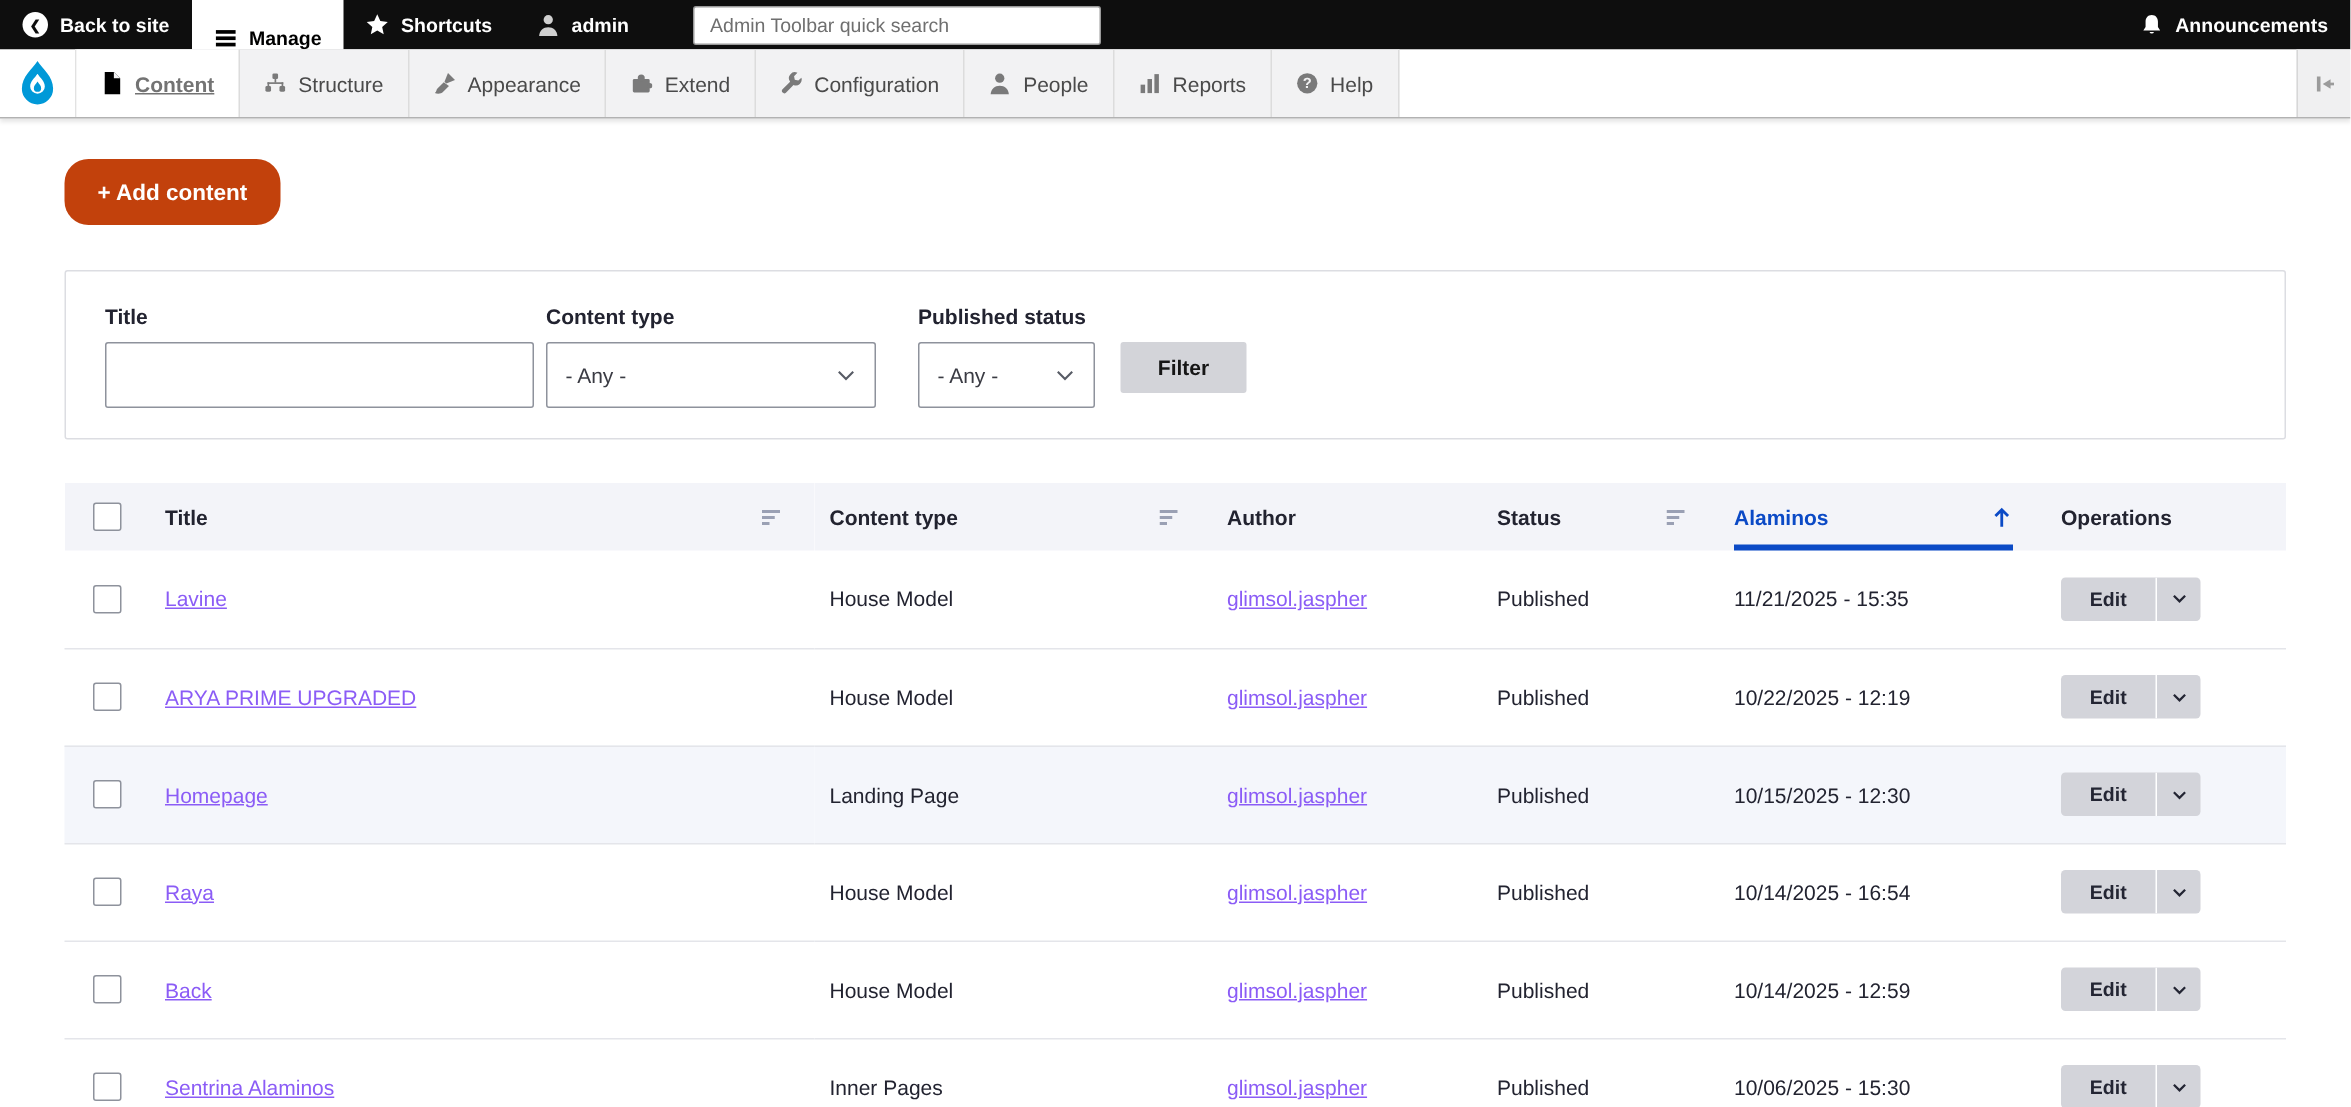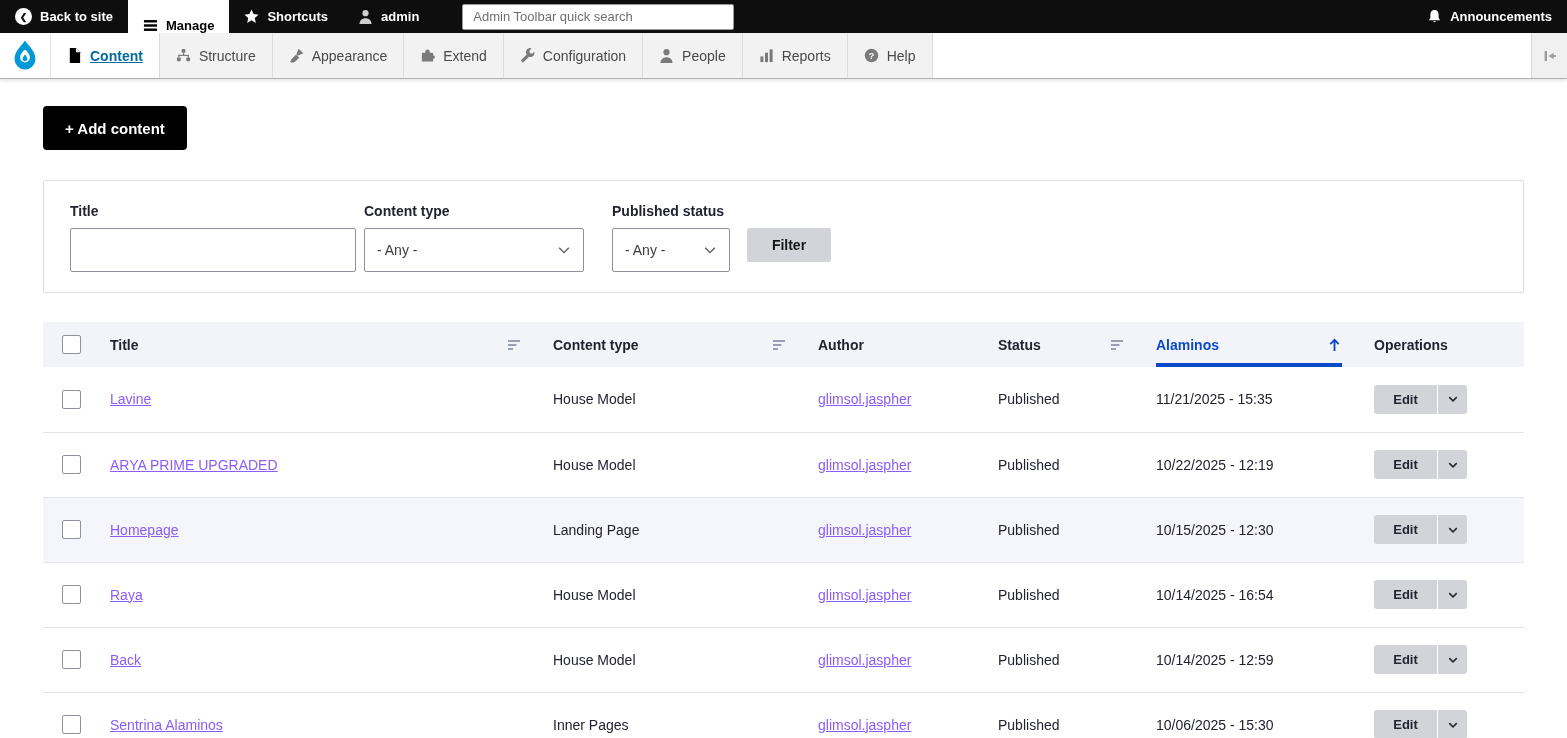--- a/index.html
+++ b/index.html
@@ -20,31 +20,31 @@
   .tb-fill { flex:1; }
 
   
   .navbar { display:flex; height:46px; background:#fff; border-bottom:1px solid #b2b2b2;
     box-shadow:0 2px 3px rgba(0,0,0,.10); position:relative; z-index:2; }
   .logo-box { width:50px; display:flex; align-items:center; justify-content:center; cursor:pointer; }
   .tabs { display:flex; background:#f2f2f3; border-left:1px solid #e2e2e2; }
   .tab { display:flex; align-items:center; gap:8px; padding:0 16px; font-size:14px;
     color:#4a4a4a; border-right:1px solid #dcdcdc; cursor:pointer; white-space:nowrap; }
   .tab .t-icon { display:flex; color:#7a7a7a; }
-  .tab.active { background:#fff; color:#0369a1; font-weight:bold; }
+  .tab.active { background:#fff; color:#737373; font-weight:bold; }
   .tab.active .t-icon { color:#000; }
   .tab.active .t-label { text-decoration:underline; }
   .nav-fill { flex:1; }
   .orient { width:36px; display:flex; align-items:center; justify-content:center;
     background:#f0f0f1; border-left:1px solid #d7d7d7; cursor:pointer; }
 
   
   main { padding:27px 43px 0; }
-  .add-content { display:inline-block; height:44px; padding:0 22px; background:#000000;
-    color:#fff; font-weight:bold; font-size:15px; border:none; border-radius:4px;
+  .add-content { display:inline-block; height:44px; padding:0 22px; background:#c2410c;
+    color:#fff; font-weight:bold; font-size:15px; border:none; border-radius:16px;
     cursor:pointer; font-family:inherit; }
 
   .filter-box { margin-top:30px; height:113px; border:1px solid #dcdde2; border-radius:2px;
     padding:22px 26px; display:flex; align-items:flex-start; }
   .f-group { display:flex; flex-direction:column; }
   .f-label { font-size:14px; font-weight:bold; line-height:16px; margin-bottom:9px; color:#222330; }
   .f-input { width:286px; height:44px; border:1px solid #8e929c; border-radius:2px;
     padding:0 12px; font-size:14px; font-family:inherit; }
   .select { height:44px; border:1px solid #8e929c; border-radius:2px; background:#fff;
     display:flex; align-items:center; justify-content:space-between; padding:0 12px;

